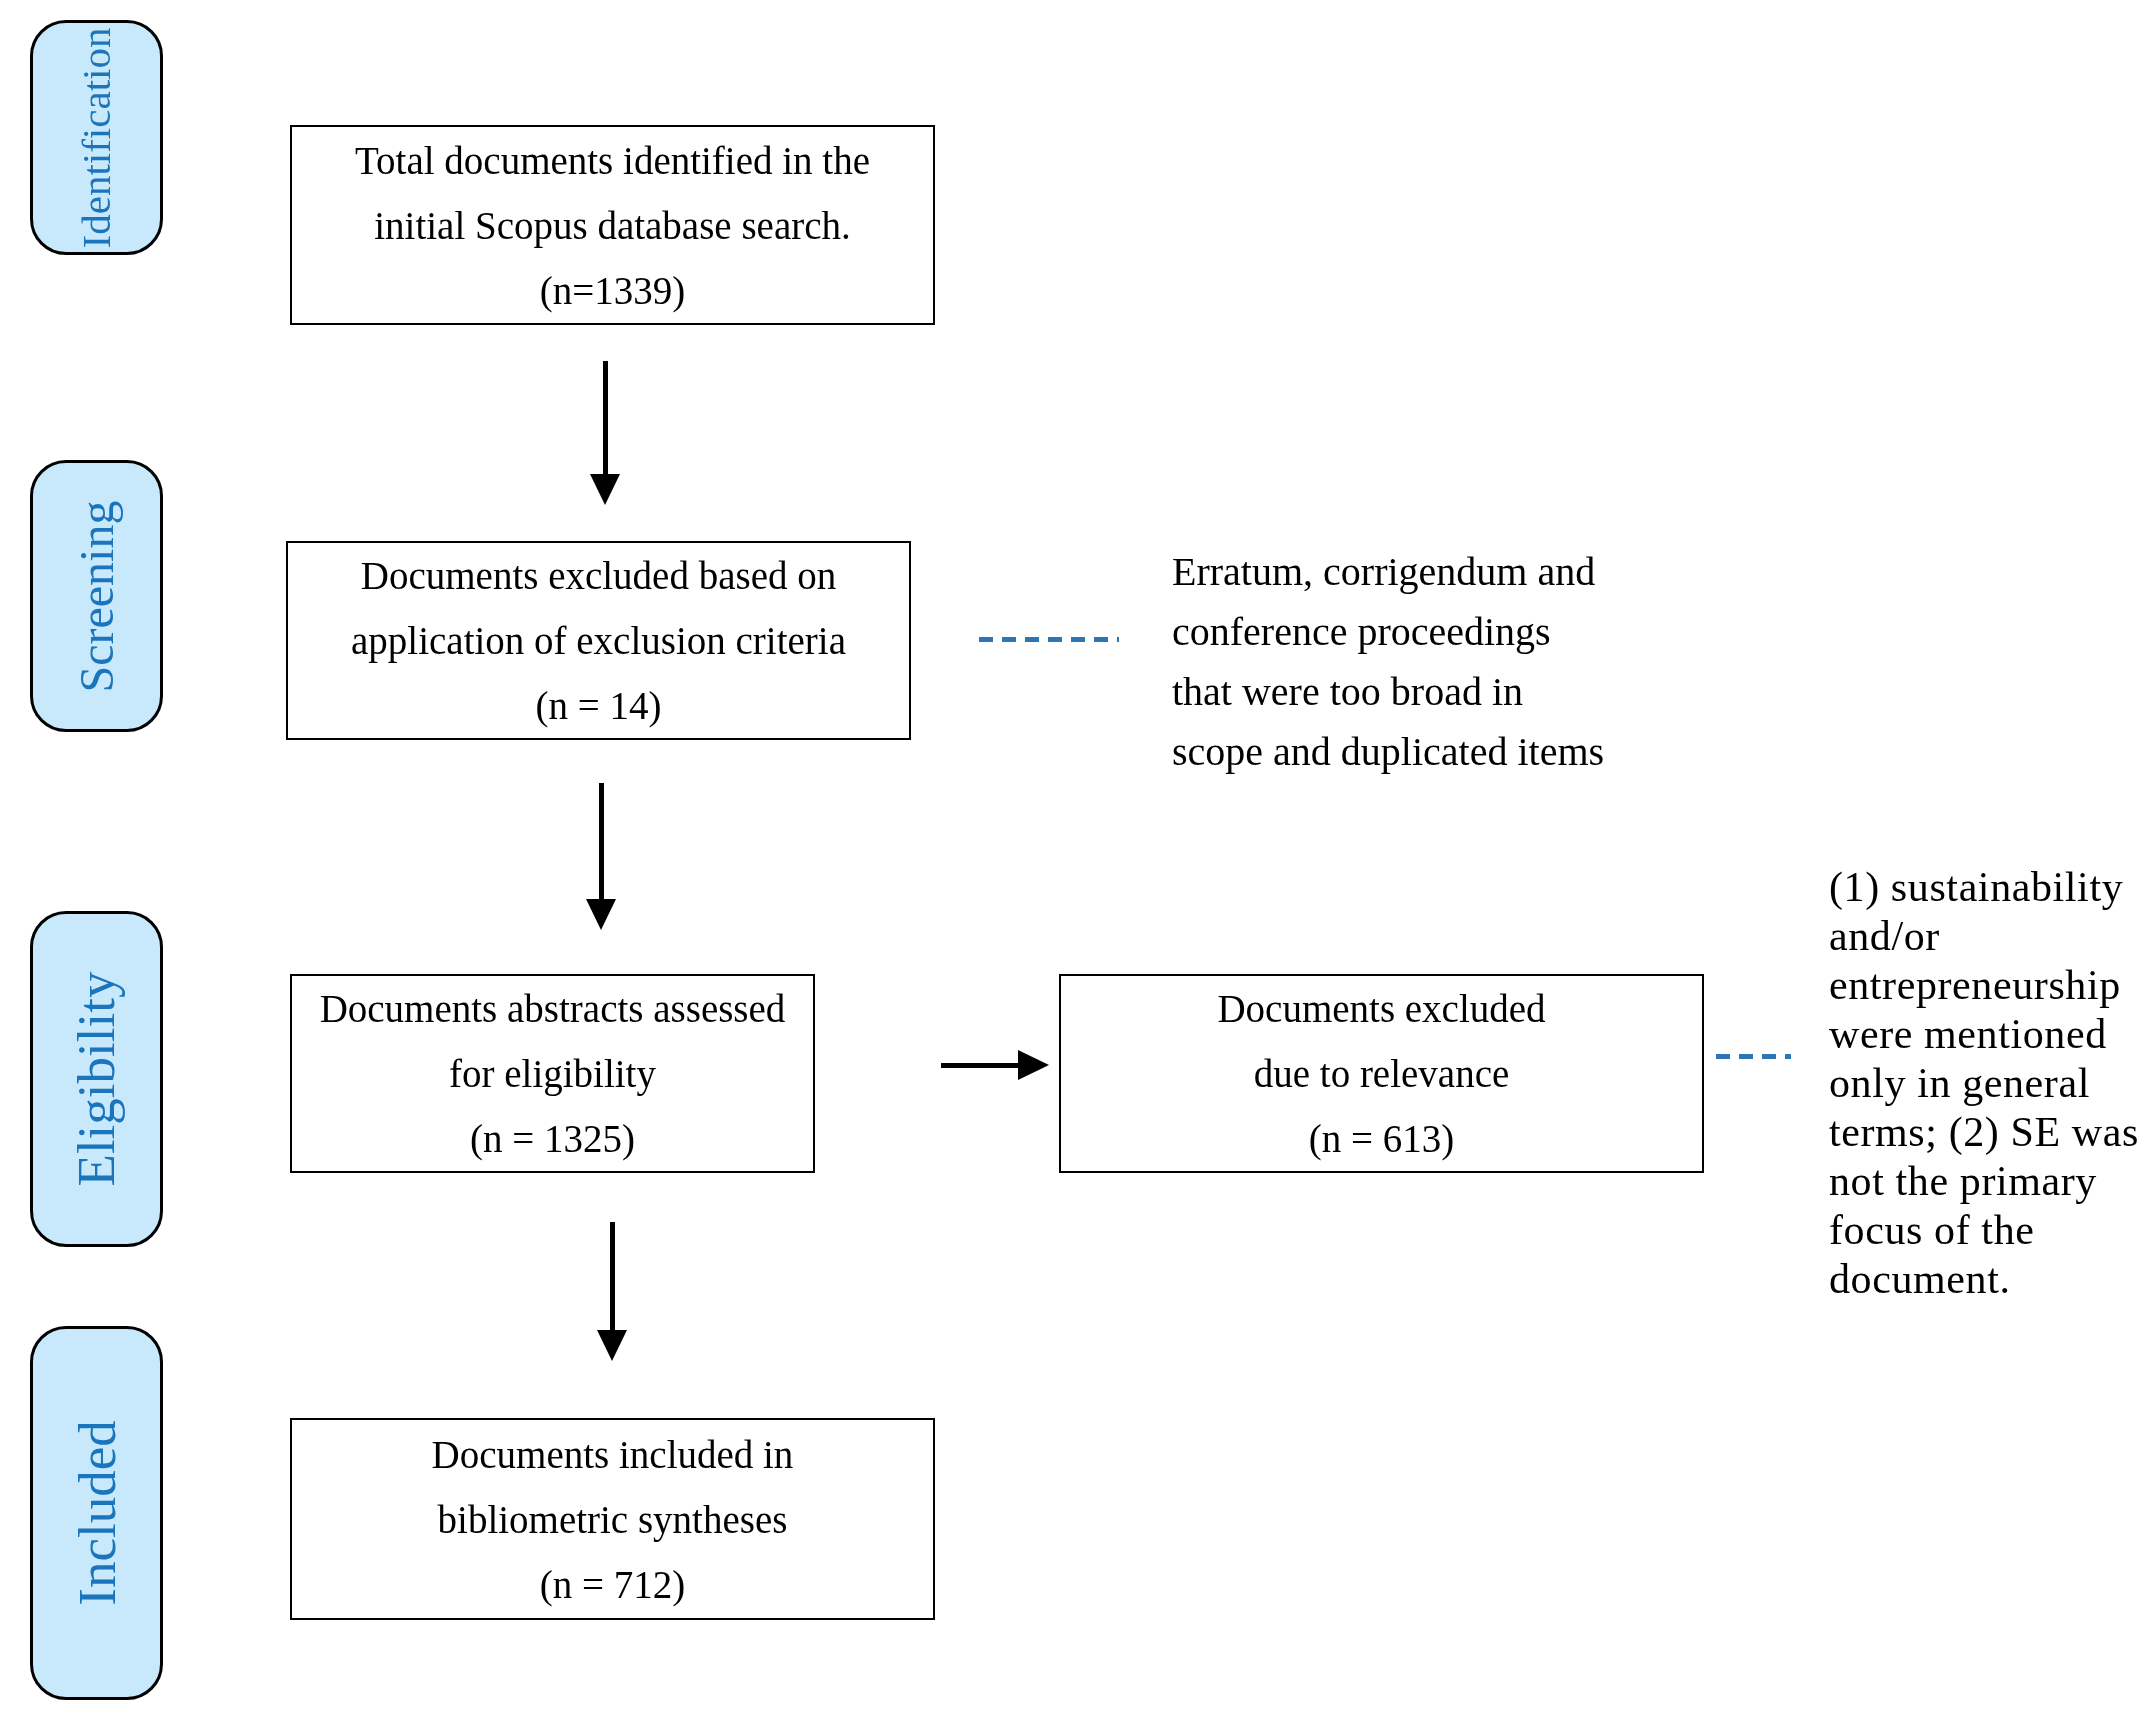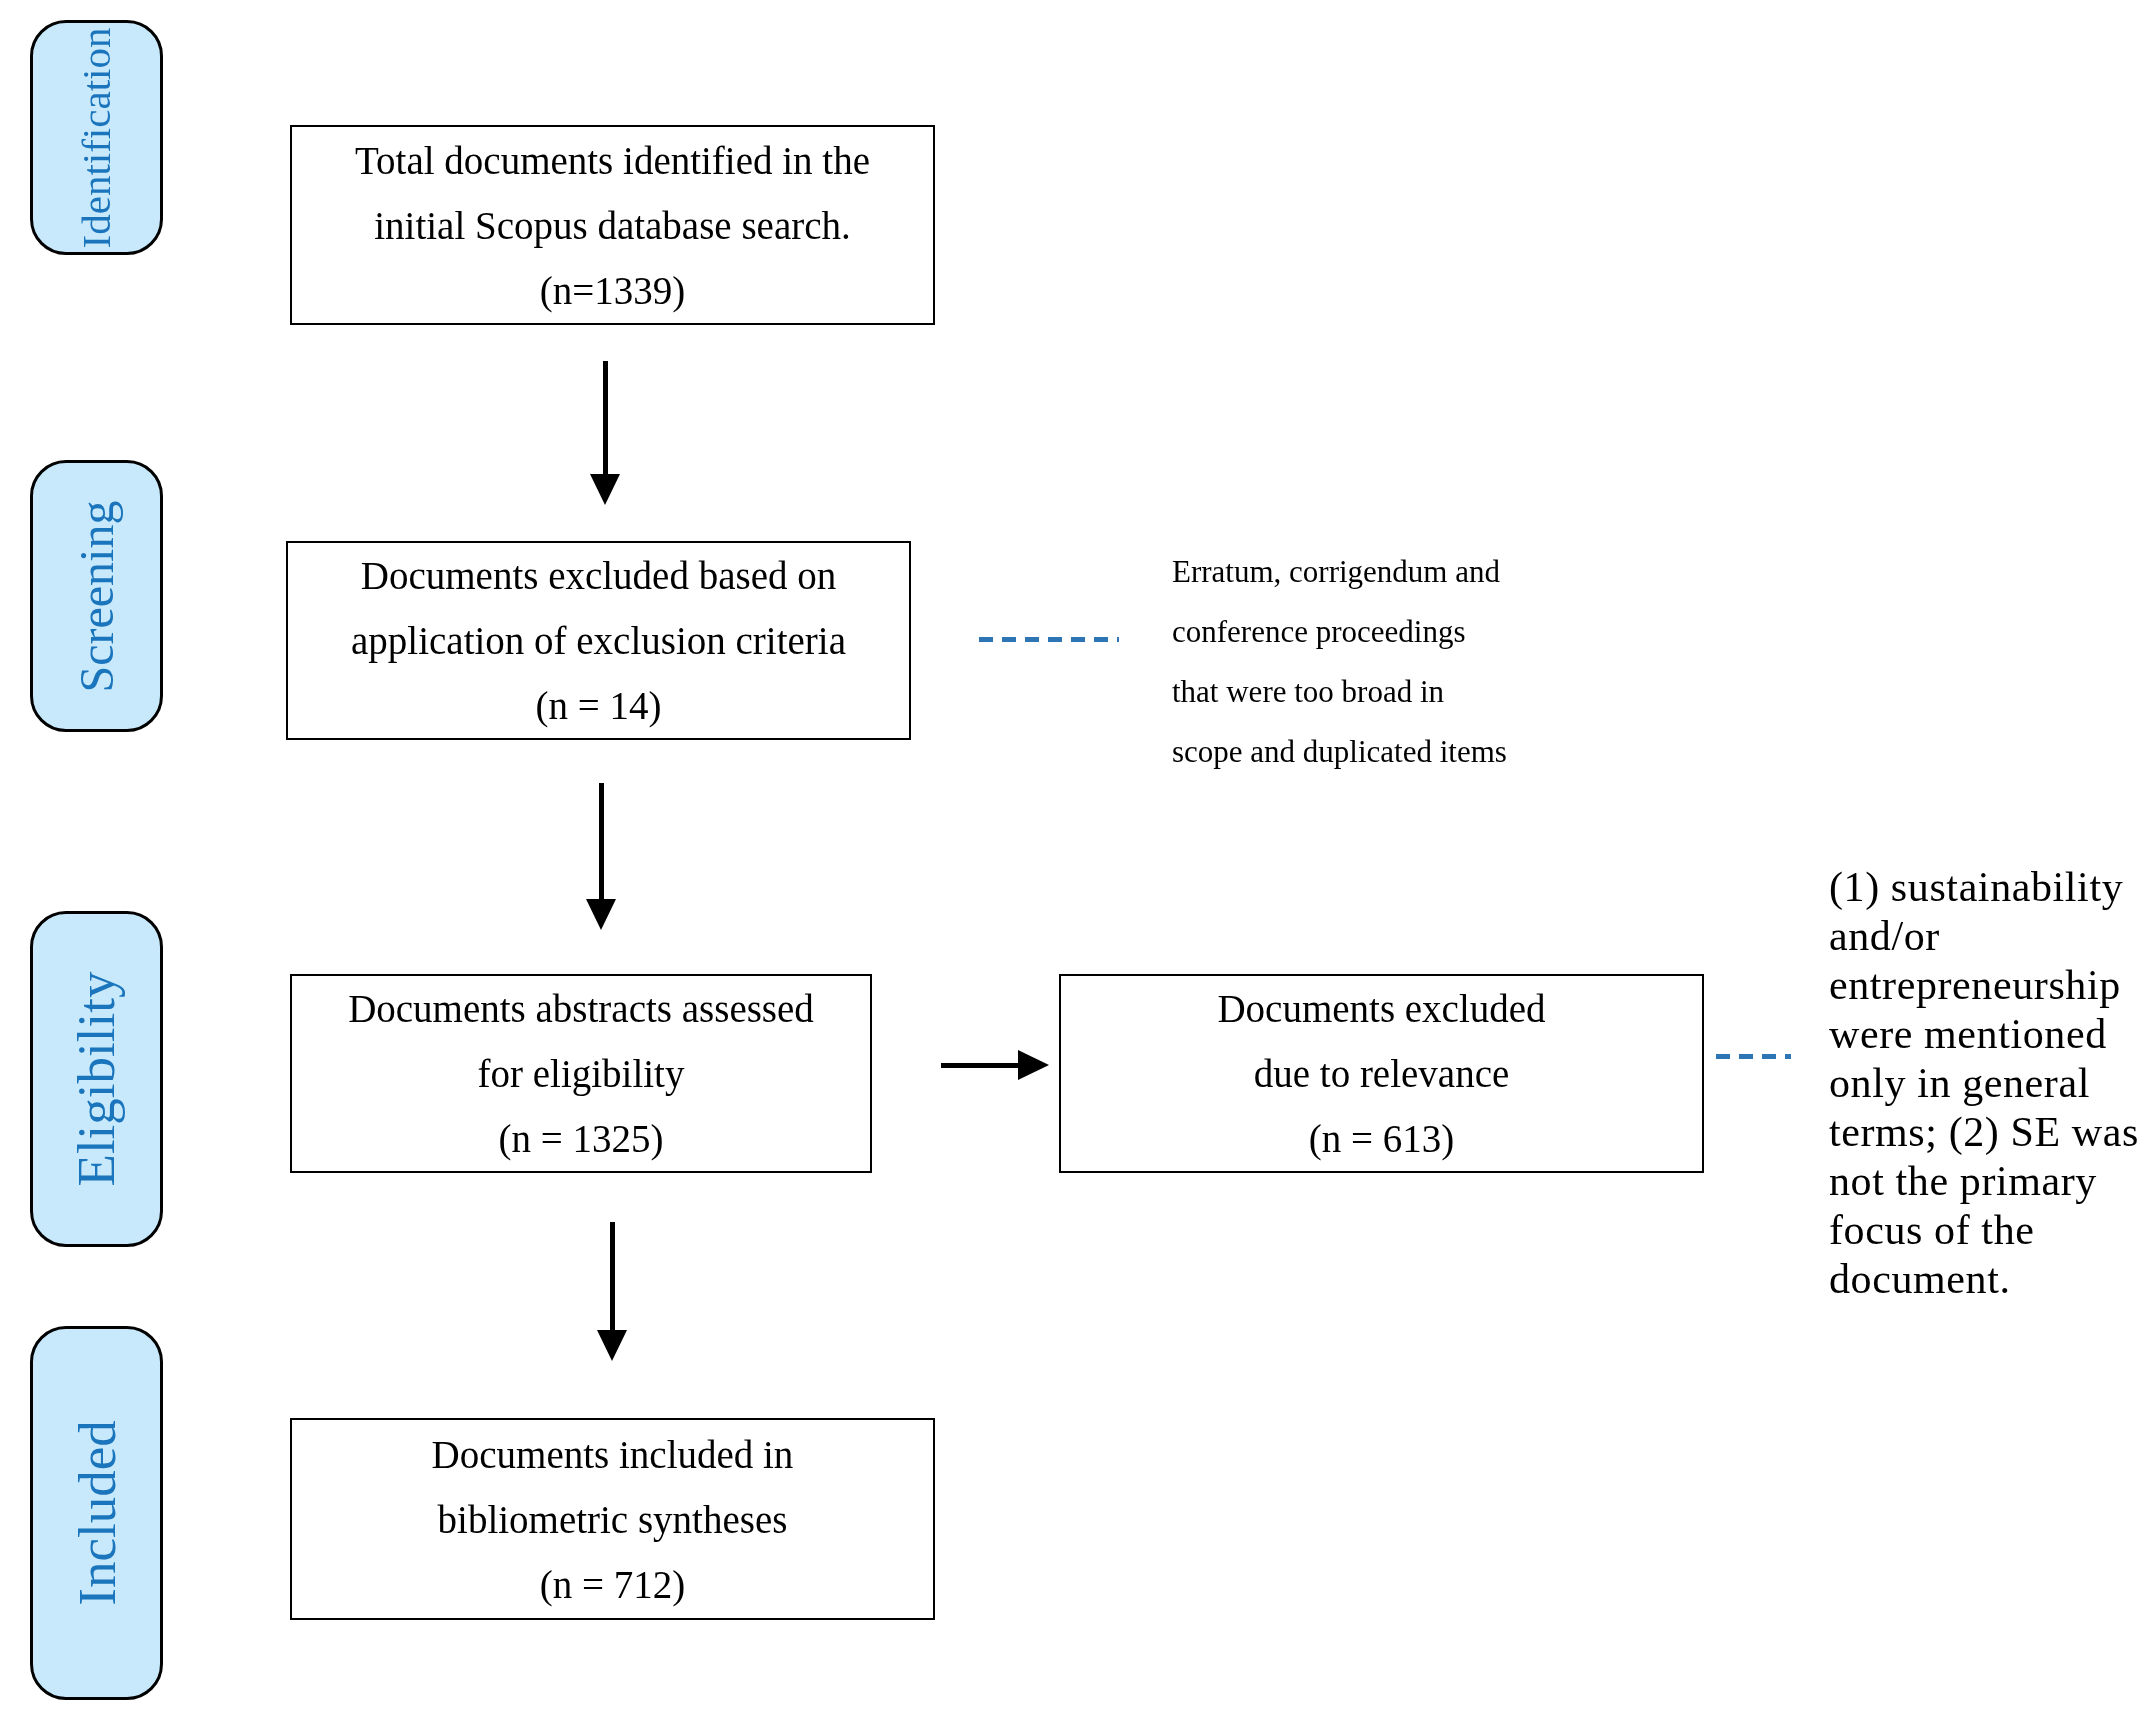--- a/index.html
+++ b/index.html
@@ -34,21 +34,21 @@
     position:absolute;
     background:#fff;border:2.9px solid var(--box-border,#000);
     box-sizing:border-box;
     display:flex;align-items:center;justify-content:center;
     text-align:center;
     font-size:39px;line-height:65px;
     white-space:nowrap;
   }
   .fbox.b1{left:290px;top:125px;width:645px;height:200px;}
   .fbox.b2{left:286px;top:541px;width:625px;height:199px;}
-  .fbox.b3{left:290px;top:974px;width:582px;height:199px;}
+  .fbox.b3{left:290px;top:974px;width:525px;height:199px;}
   .fbox.b4{left:1059px;top:974px;width:645px;height:199px;}
   .fbox.b5{left:290px;top:1418px;width:645px;height:202px;}
   
   .shaft-v{position:absolute;width:4.6px;background:#000;}
   .shaft-h{position:absolute;height:4.6px;background:#000;}
   .head-down{
     position:absolute;width:0;height:0;
     border-left:15.7px solid transparent;border-right:15.7px solid transparent;
     border-top:31px solid #000;
   }
@@ -71,21 +71,21 @@
     background:repeating-linear-gradient(90deg,
       var(--connector-dash,#2E75B6) 0 14px, transparent 14px 23px);
   }
   .dash.d1{left:979px;top:637px;width:140px;}
   .dash.d2{left:1716px;top:1054px;width:75px;}
   
   .note{
     position:absolute;
     text-align:left;white-space:nowrap;
   }
-  .note.n1{left:1172px;top:542px;font-size:31px;line-height:60px;}
+  .note.n1{left:1172px;top:542px;font-size:40px;line-height:60px;}
   .note.n2{left:1829px;top:863px;font-size:42px;line-height:49px;letter-spacing:0.6px;}
 </style>
 </head>
 <body>
 
 <div class="canvas">
 
   <div class="stage s0">
     <span>Identification</span>
   </div>

